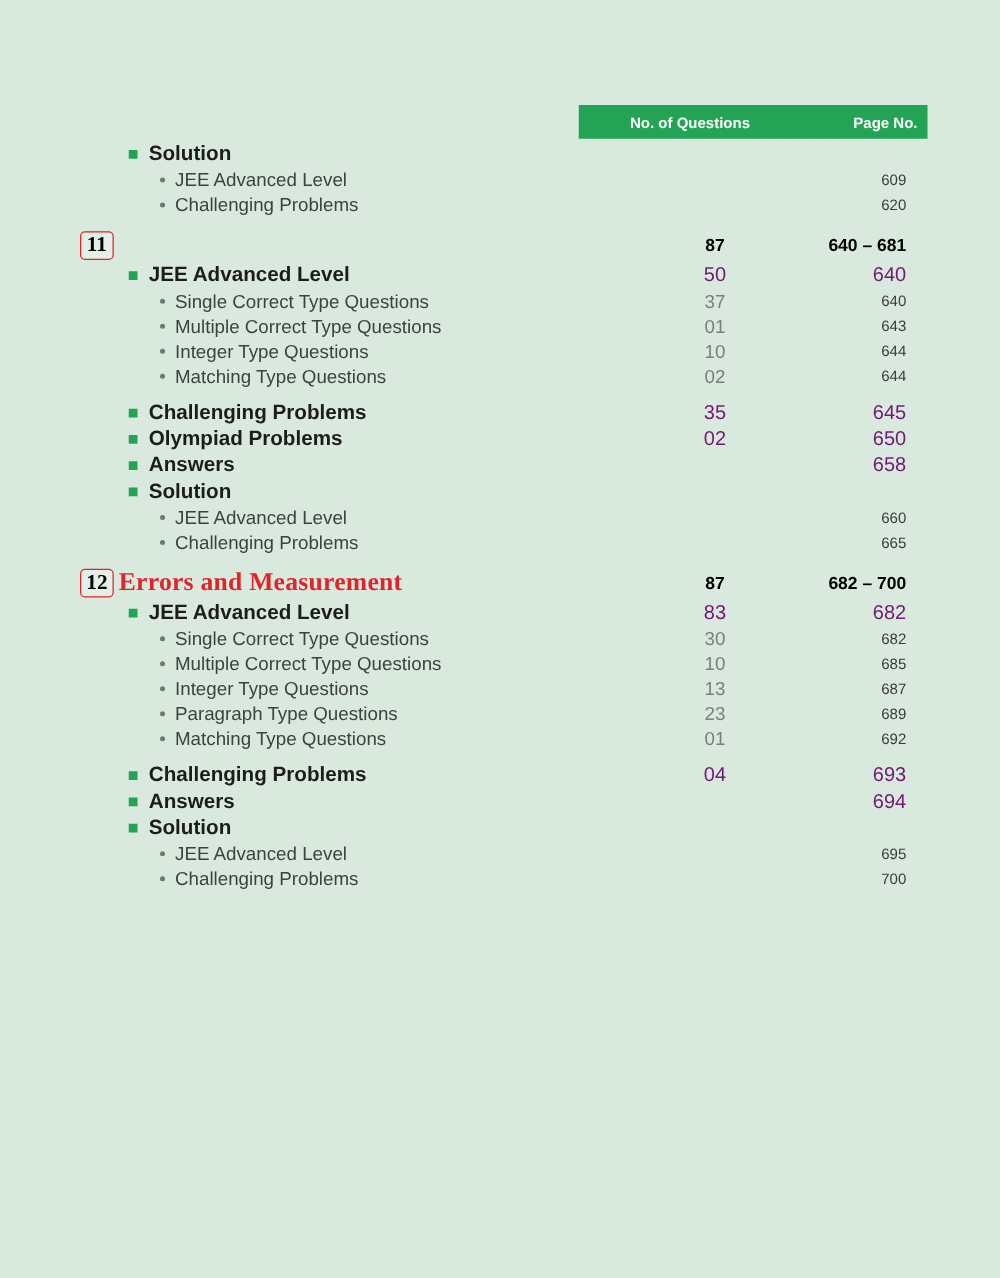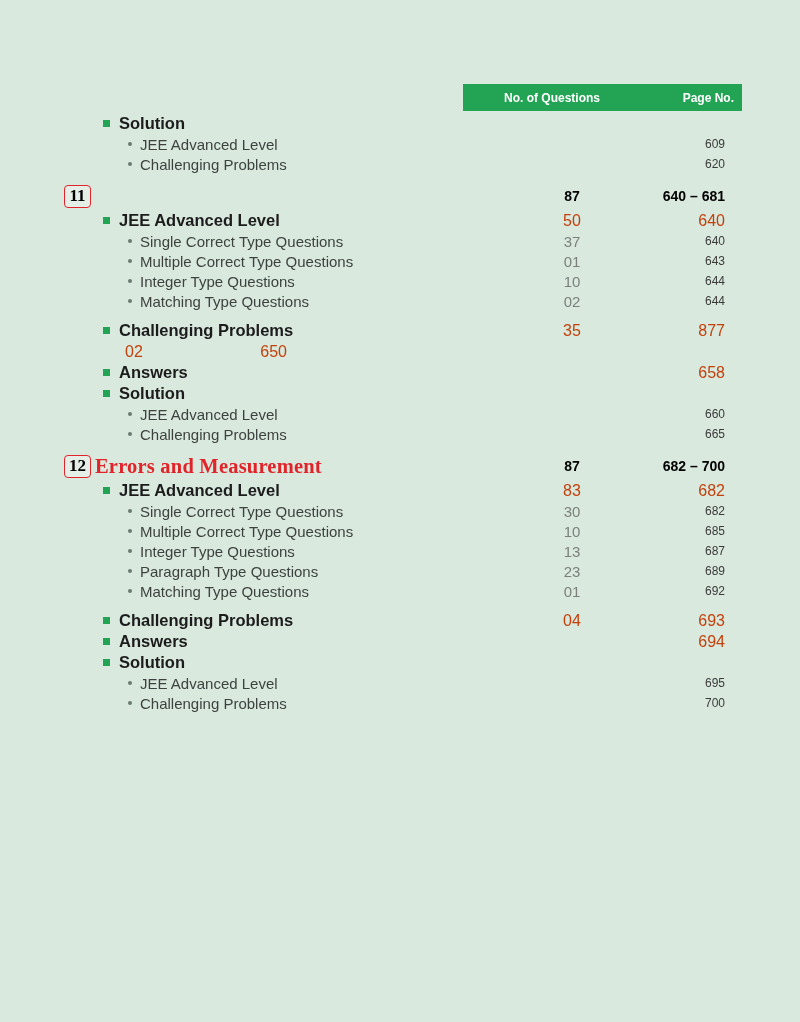--- a/index.html
+++ b/index.html
@@ -25,21 +25,21 @@
   .header-bar .hp { flex: 1; text-align: right; padding-right: 8px; }
 
   .rows { margin-top: 2px; }
   .row { display: flex; align-items: center; }
   .lab { width: 438px; display: flex; align-items: center; box-sizing: border-box; }
   .qcell { width: 140px; text-align: center; }
   .pcell { width: 100px; text-align: right; padding-right: 17px; box-sizing: border-box; }
 
   .row.bold { height: 21px; font-size: 16.5px; font-weight: bold; color: #1c1c1c; }
   .row.bold .lab { padding-left: 39px; }
-  .row.bold .qcell, .row.bold .pcell { font-weight: normal; color: #c2410c; font-size: 16px; }
+  .row.bold .qcell, .row.bold .pcell { font-weight: normal; color: #701a75; font-size: 16px; }
 
   .row.sub { height: 20px; font-size: 15px; color: #3d423f; }
   .row.sub .lab { padding-left: 64px; }
   .row.sub .qcell { color: #7b807c; font-size: 15px; }
   .row.sub .pcell { color: #3a3a3a; font-size: 12px; }
 
   .row.chapter { height: 28px; margin-top: 8px; }
   .row.chapter .qcell, .row.chapter .pcell { font-weight: bold; color: #000000; font-size: 14px; }
   .gap { margin-top: 9px; }
 
@@ -145,23 +145,27 @@
         </div>
         <div class="qcell">02</div>
         <div class="pcell">644</div>
       </div>
       <div class="row bold gap">
         <div class="lab">
           <span class="sq"></span>
           <span>Challenging Problems</span>
         </div>
         <div class="qcell">35</div>
-        <div class="pcell">877</div>
-      </div>
-      <div class="row bold">
+        <div class="pcell">645</div>
+      </div>
+      <div class="row bold">
+        <div class="lab">
+          <span class="sq"></span>
+          <span>Olympiad Problems</span>
+        </div>
         <div class="qcell">02</div>
         <div class="pcell">650</div>
       </div>
       <div class="row bold">
         <div class="lab">
           <span class="sq"></span>
           <span>Answers</span>
         </div>
         <div class="qcell"></div>
         <div class="pcell">658</div>

